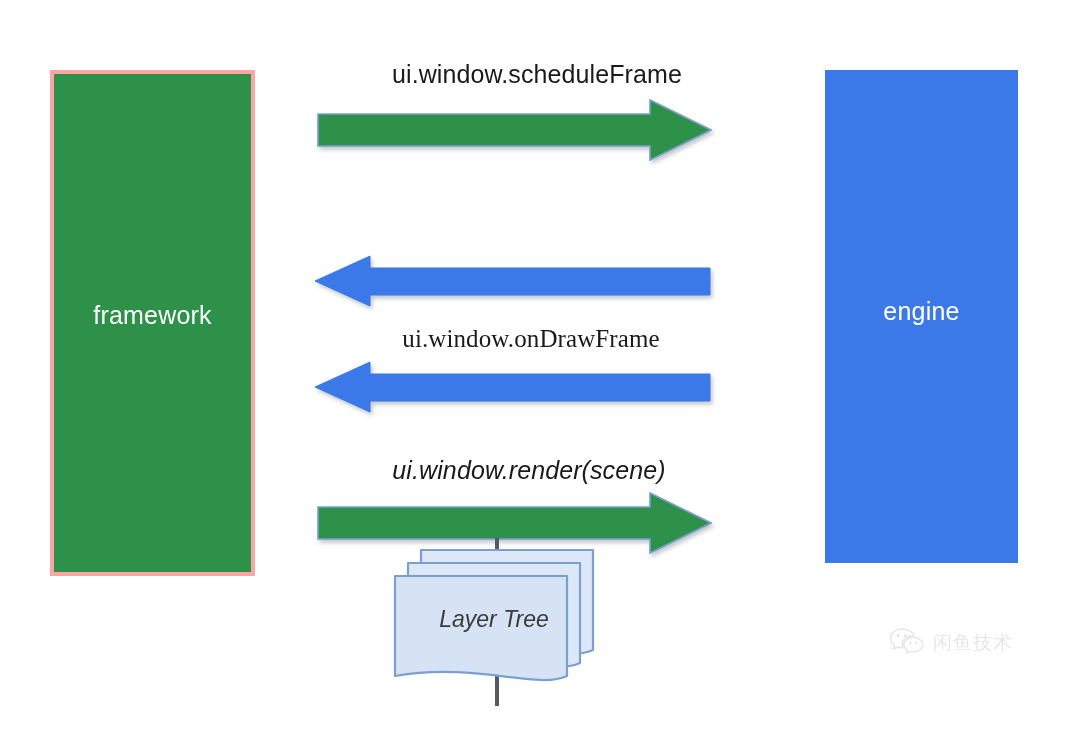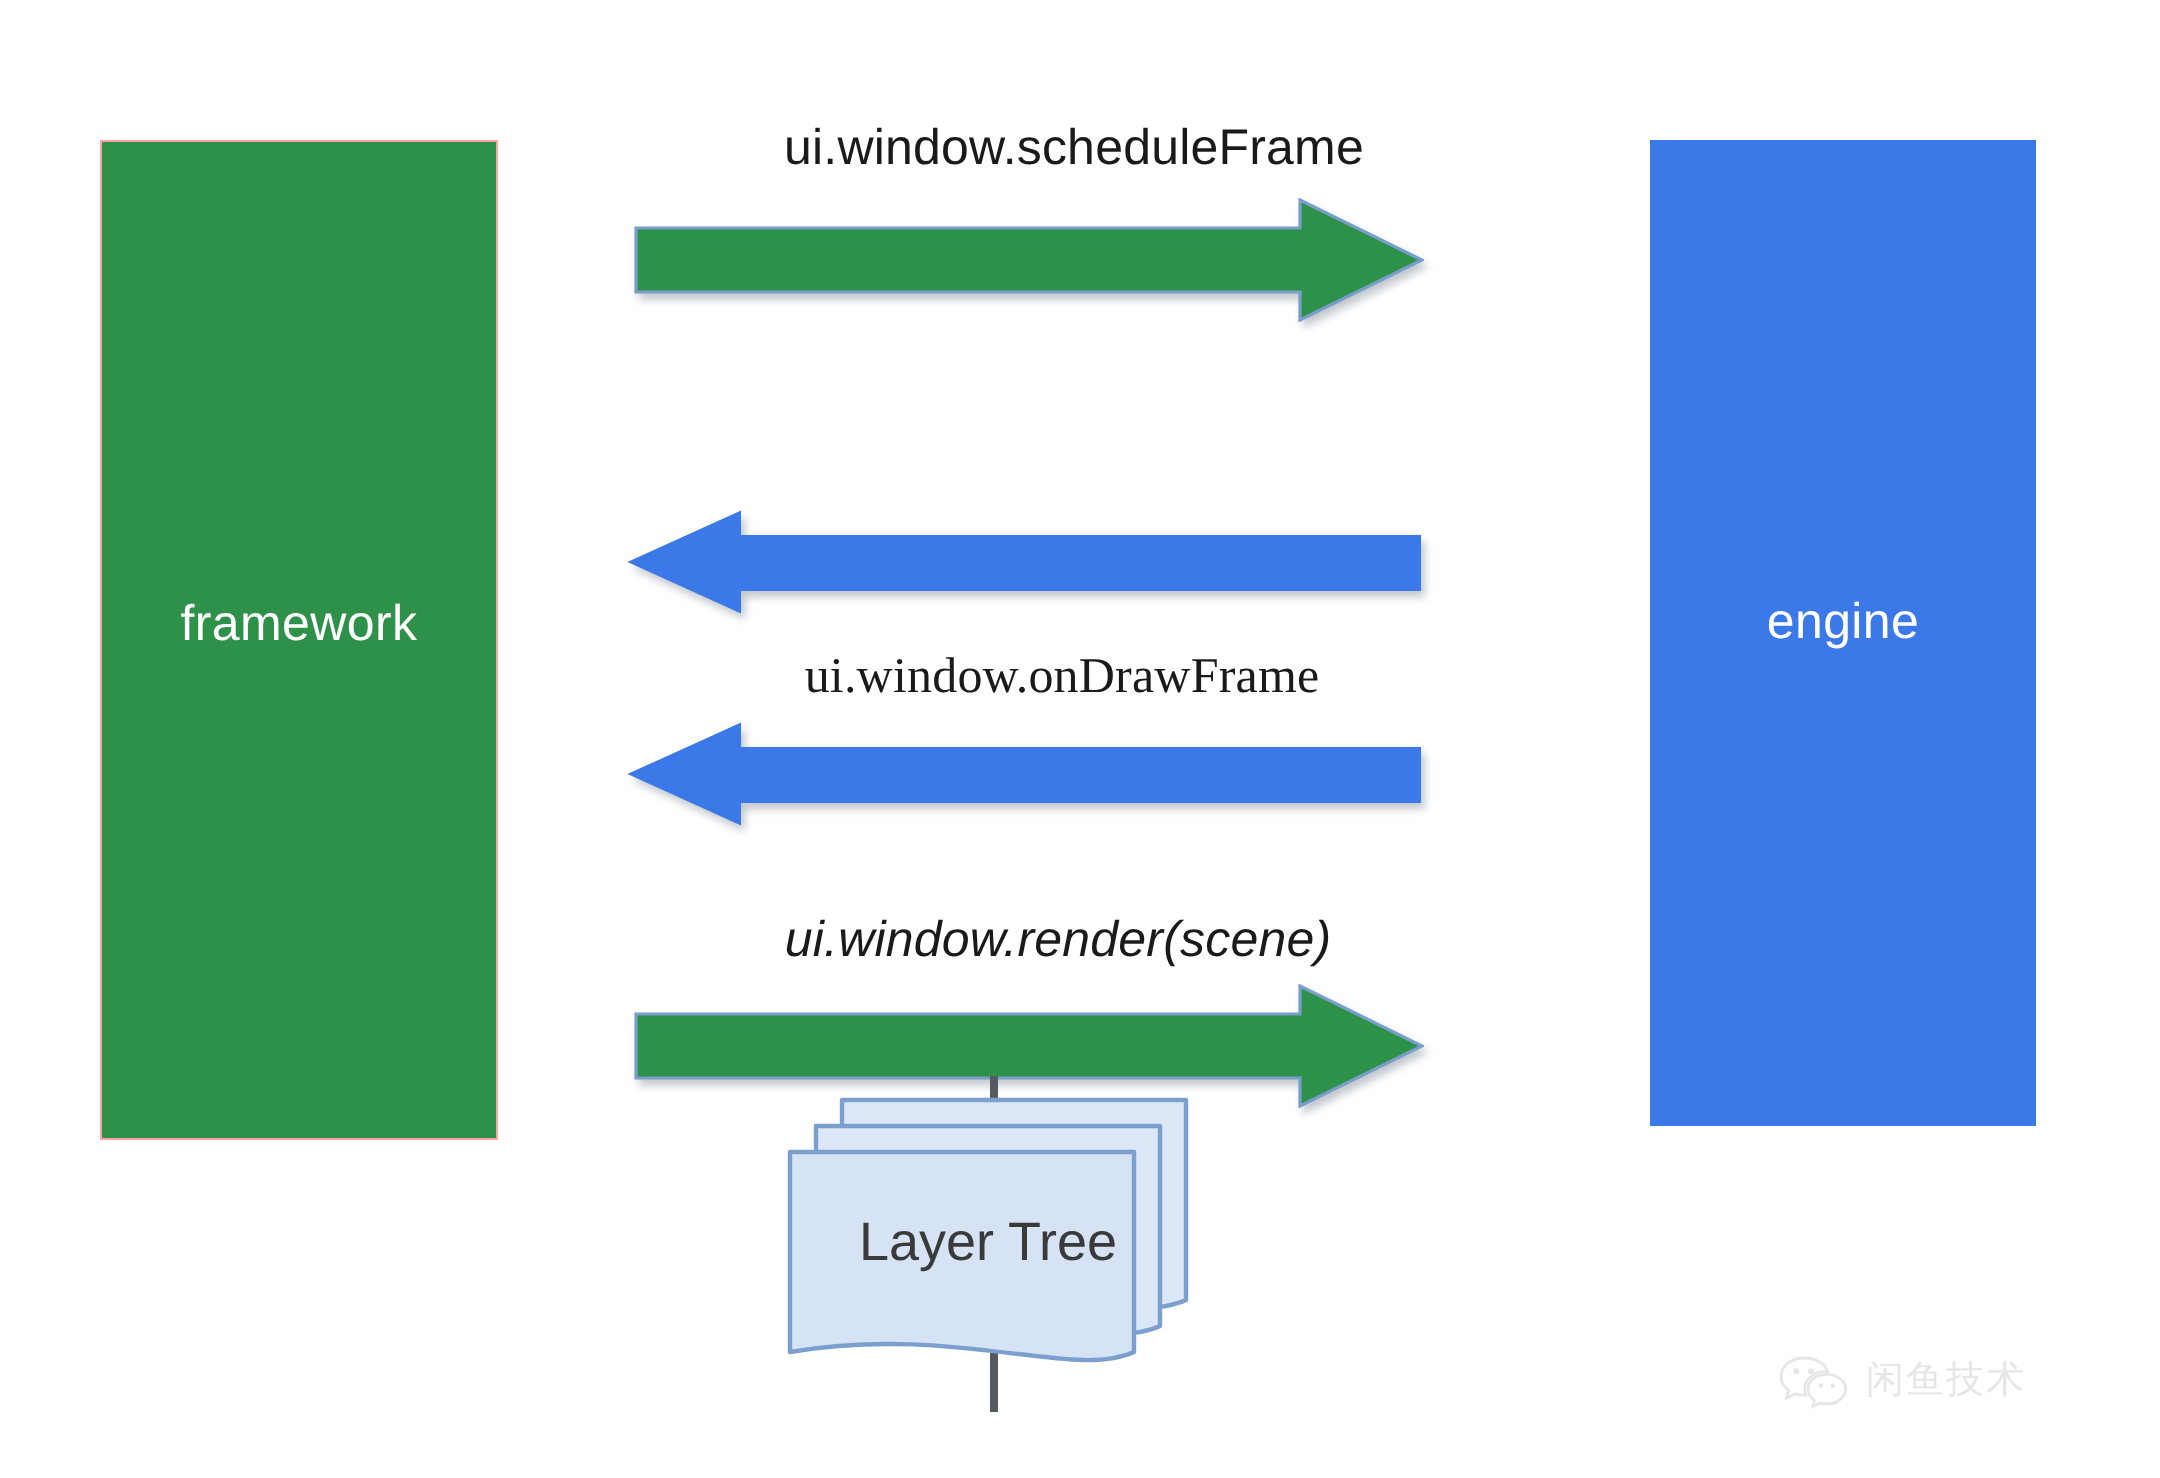--- a/index.html
+++ b/index.html
@@ -30,21 +30,21 @@
     letter-spacing: 0.2px;
   }
   .pillar-label { display: block; }
 
   #framework-box {
     left: 50px;
     top: 70px;
     width: 197px;
     height: 498px;
     background: #2E9149;
-    border: 1px solid #fca5a5;
+    border: 4px solid #fca5a5;
   }
   #framework-box .pillar-label { transform: translateY(-8px); }
 
   #engine-box {
     left: 825px;
     top: 70px;
     width: 193px;
     height: 493px;
     background: #3B78E8;
     text-align: center;
@@ -99,31 +99,33 @@
     width: 245px;
     height: 170px;
   }
   #layer-tree svg { display: block; }
   #layer-tree-label {
     position: absolute;
     left: 22px;
     top: 68px;
     width: 178px;
     text-align: center;
-    font-size: 27px;
+    font-size: 23px;
     color: #3a3a3a;
     pointer-events: none;
+    font-style: italic;
   }
 
   
   #watermark {
     position: absolute;
     left: 889px;
-    top: 677px;
+    top: 627px;
     display: flex;
+    align-items: center;
     gap: 8px;
     opacity: 0.45;
   }
   #watermark-text {
     font-size: 19px;
     color: #c9c9c9;
     letter-spacing: 1px;
   }
 </style>
 </head>

